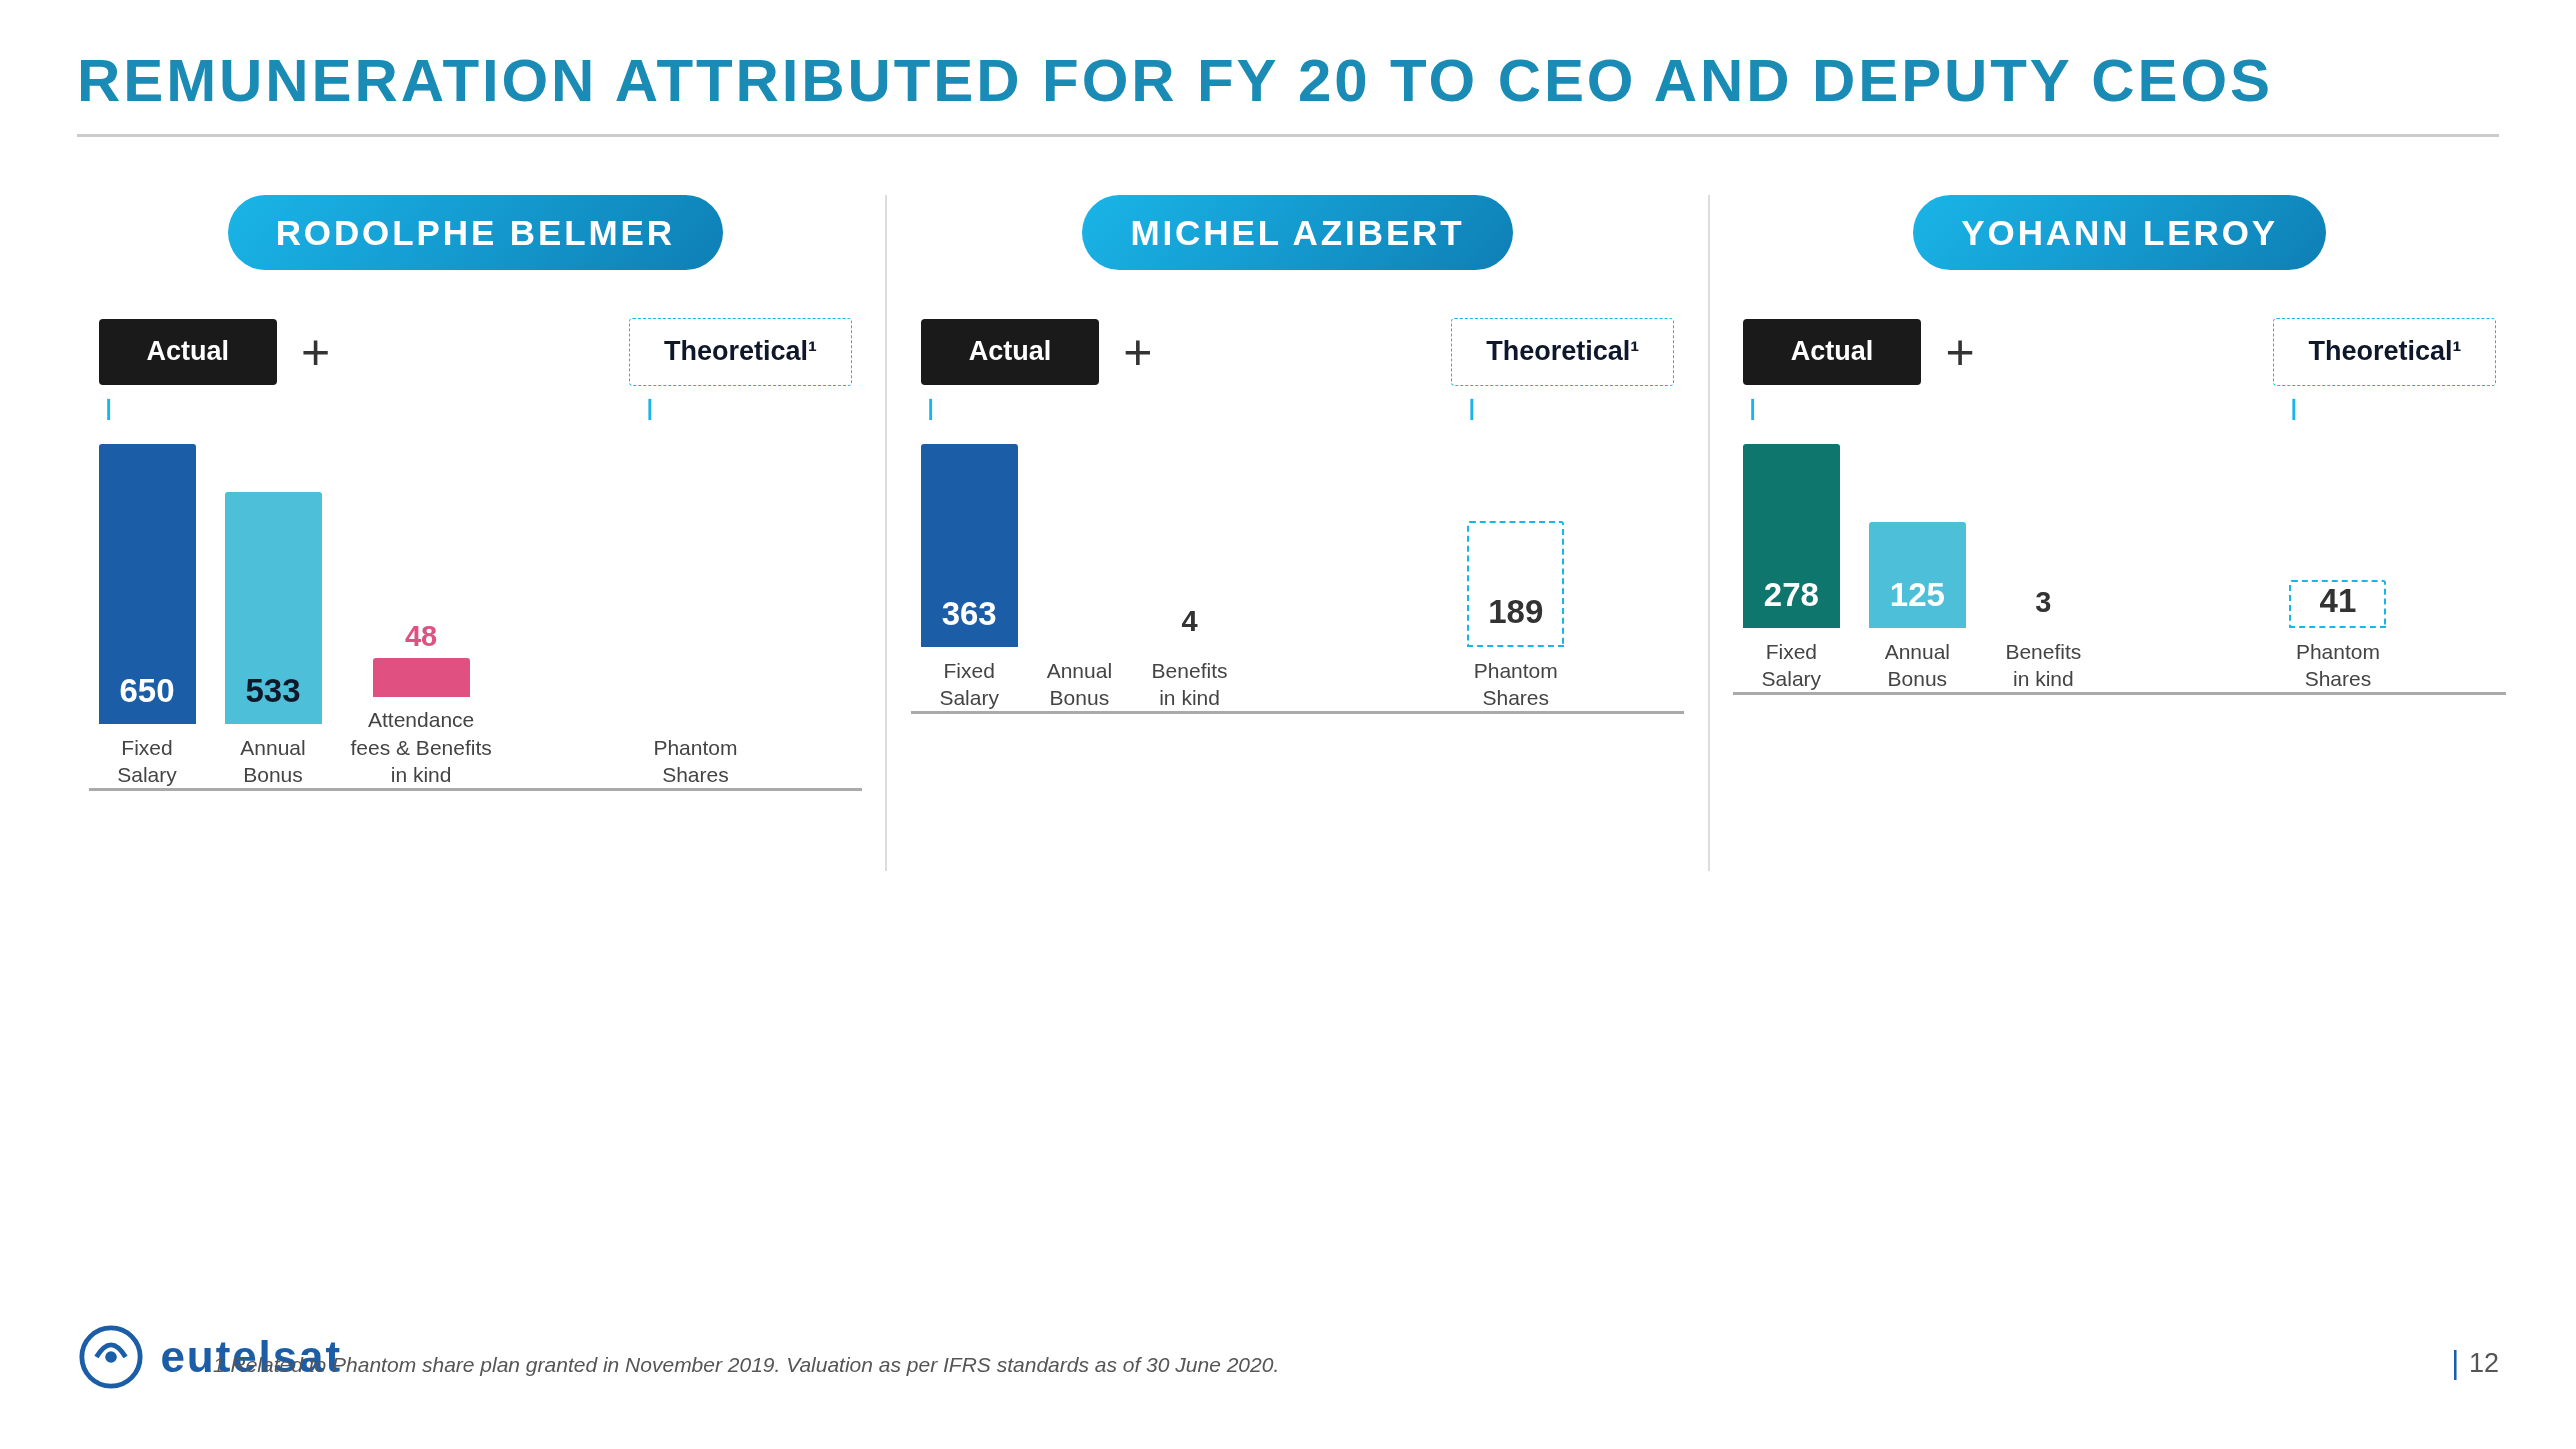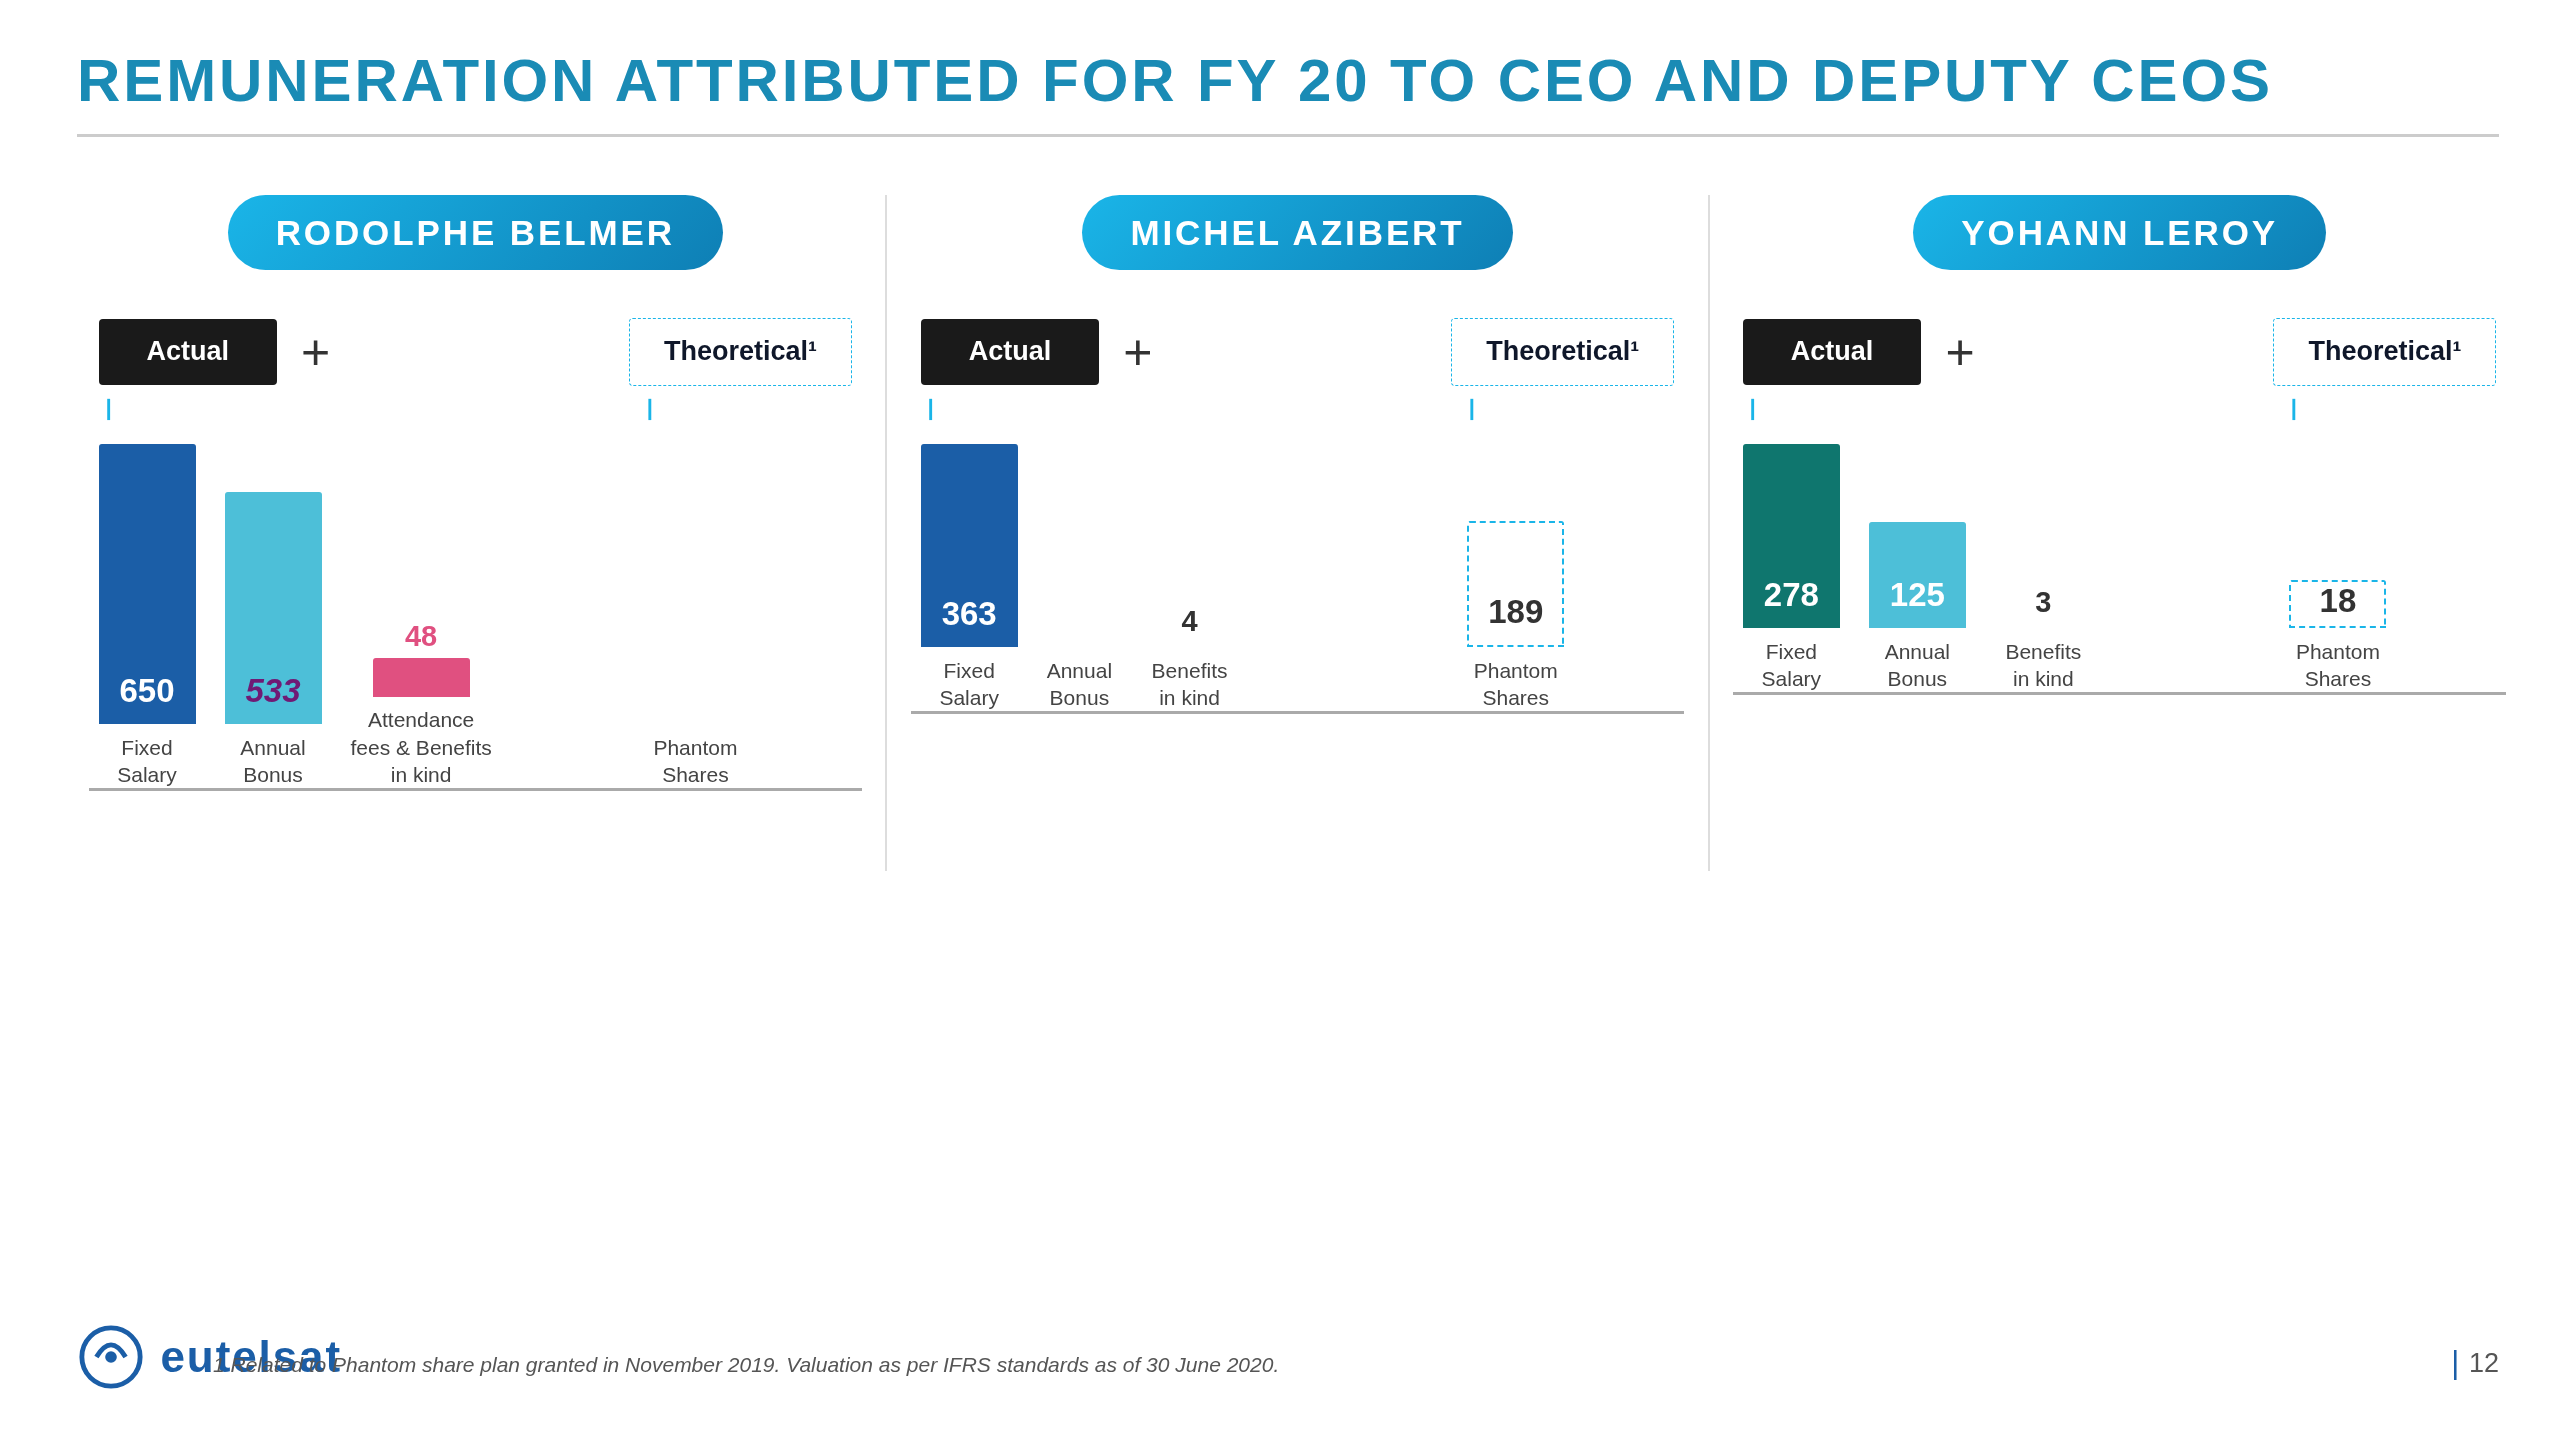--- a/index.html
+++ b/index.html
@@ -176,21 +176,21 @@
 
         <div class="bar-container">
           <div style="width:97px; height:280px; background:#1b5ea7; border-radius:2.9px 2.9px 0 0; display:flex; align-items:flex-end; justify-content:center;">
             <span style="color:white; font-size:33px; font-weight:800; padding-bottom:13.5px;">650</span>
           </div>
           <div style="font-size:21px; color:#444; text-align:center; margin-top:9.7px; line-height:1.3;">Fixed<br>Salary</div>
         </div>
 
         <div class="bar-container">
           <div style="width:97px; height:232px; background:#4dbfd8; border-radius:2.9px 2.9px 0 0; display:flex; align-items:flex-end; justify-content:center;">
-            <span style="color:#701a75; font-size:33px; font-weight:800; padding-bottom:13.5px;font-style:italic;">533</span>
+            <span style="color:#0f172a; font-size:33px; font-weight:800; padding-bottom:13.5px;">533</span>
           </div>
           <div style="font-size:21px; color:#444; text-align:center; margin-top:9.7px; line-height:1.3;">Annual<br>Bonus</div>
         </div>
 
         <div class="bar-container">
           <div style="color:#e05080; font-size:29px; font-weight:700; margin-bottom:4.8px;">48</div>
           <div style="width:97px; height:39px; background:#e05080; border-radius:2.9px 2.9px 0 0;"></div>
           <div style="font-size:21px; color:#444; text-align:center; margin-top:9.7px; line-height:1.3;">Attendance<br>fees &amp; Benefits<br>in kind</div>
         </div>
       </div>
@@ -328,21 +328,21 @@
           <div style="width:97px; height:3.9px; background:transparent;"></div>
           <div style="font-size:21px; color:#444; text-align:center; margin-top:9.7px; line-height:1.3;">Benefits<br>in kind</div>
         </div>
       </div>
 
       <div style="flex:0 0 29px;"></div>
 
       <div style="display:flex; align-items:flex-end; gap:29px; flex:1.2;">
         <div class="bar-container">
           <div style="width:97px; height:48px; background:white; border:2.9px dashed #1ab5e8; border-radius:2.9px 2.9px 0 0; display:flex; align-items:flex-end; justify-content:center;">
-            <span style="color:#333; font-size:33px; font-weight:800; padding-bottom:5.8px;">18</span>
+            <span style="color:#333; font-size:33px; font-weight:800; padding-bottom:5.8px;">41</span>
           </div>
           <div style="font-size:21px; color:#444; text-align:center; margin-top:9.7px; line-height:1.3;">Phantom<br>Shares</div>
         </div>
       </div>
     </div>
 
     <div style="height:2.9px; background:#aaa; width:100%; margin-top:0;"></div>
   </div>
 
 </div>

